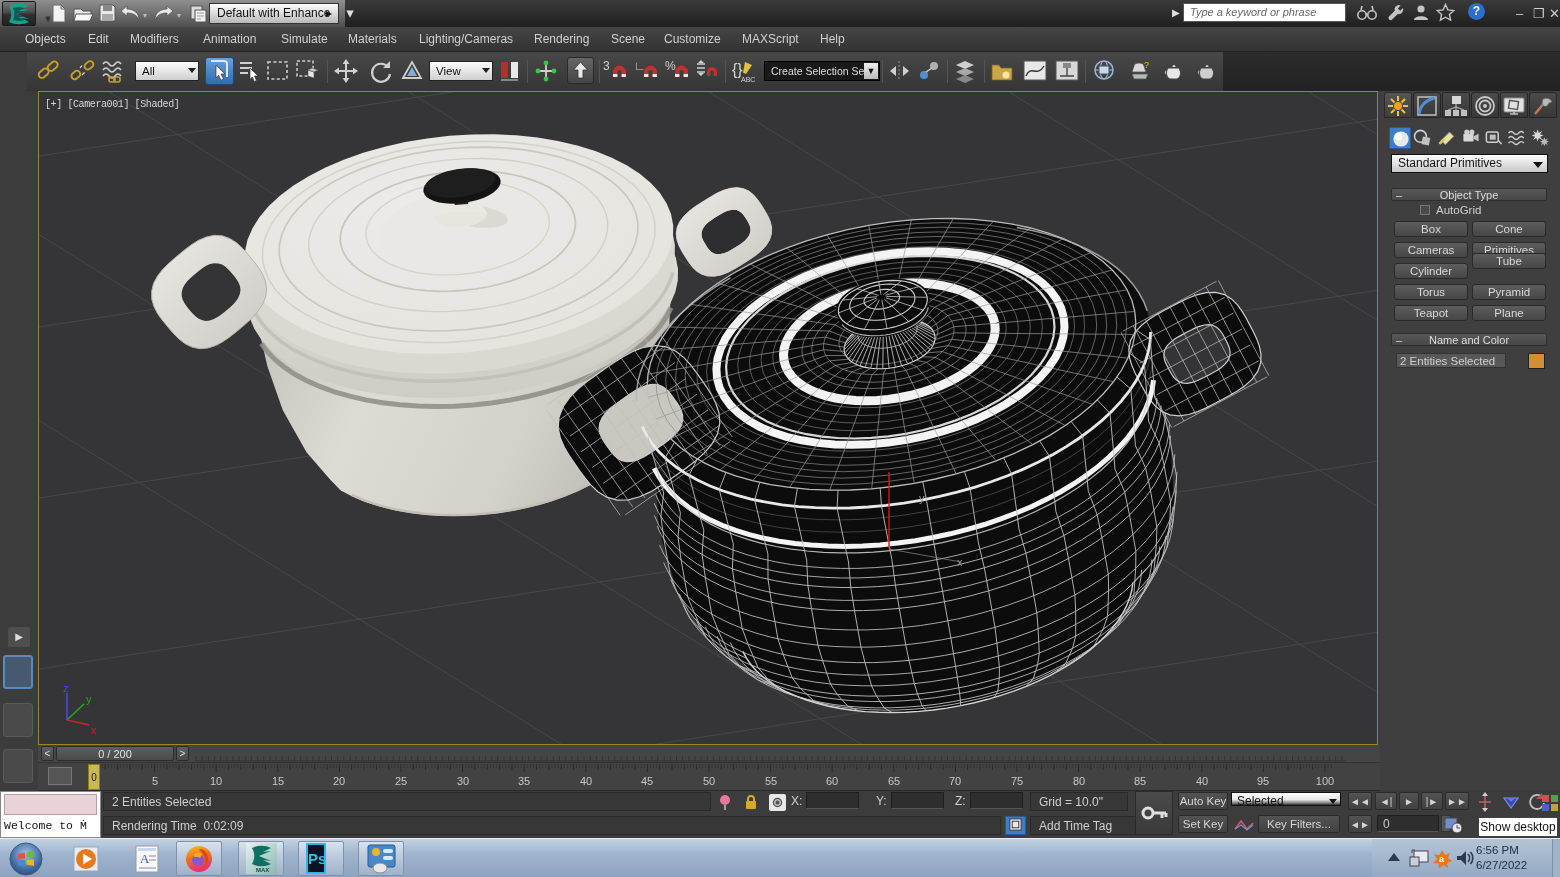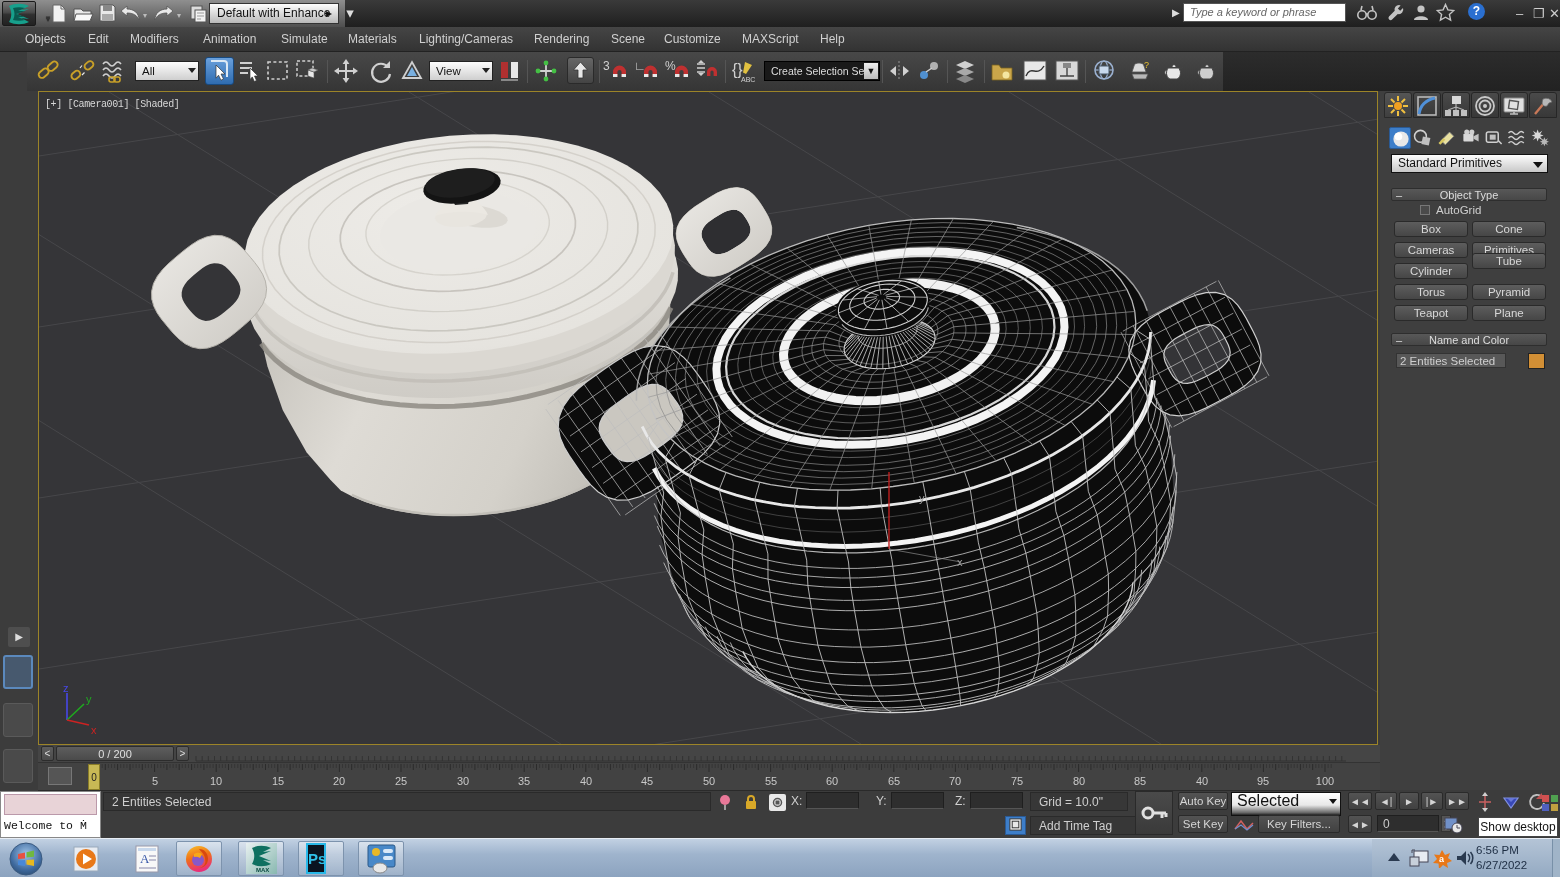--- a/index.html
+++ b/index.html
@@ -587,20 +587,21 @@
   <div id="rmark">0</div>
 </div>
 
 <div id="welcome" class="abs">
   <div class="pink"></div>
   <div class="wtxt">Welcome to Ṁ</div>
 </div>
 
 <div id="status" class="abs">
   <div class="spanel" style="left:0;top:1px;width:608px">2 Entities Selected</div>
+<div class="spanel" style="left:0;top:25px;width:898px">Rendering Time&nbsp; 0:02:09</div>
 <svg class="abs" style="left:614px;top:3px" width="16" height="17" viewBox="0 0 16 17">
         <circle cx="8" cy="6" r="5" fill="#e87898"></circle>
         <path d="M8 11 v5" stroke="#c0c0c0" stroke-width="1.5"></path>
       </svg>
 <svg class="abs" style="left:640px;top:3px" width="16" height="17" viewBox="0 0 16 17">
         <rect x="3" y="7" width="10" height="8" rx="1" fill="#d8a828"></rect>
         <path d="M5 7 v-2 a3 3 0 0 1 6 0 v2" fill="none" stroke="#d8a828" stroke-width="2"></path>
       </svg>
 <div class="abs" style="left:666px;top:3px;width:17px;height:17px;background:#e8e8e8;border-radius:2px"><svg width="17" height="17" viewBox="0 0 17 17">
           <circle cx="8.5" cy="8.5" r="4" fill="none" stroke="#555" stroke-width="1.5"></circle>
@@ -617,21 +618,21 @@
           <rect x="2" y="2" width="12" height="12" fill="#e8e8e8" stroke="#333"></rect>
           <rect x="4.5" y="4.5" width="7" height="7" fill="none" stroke="#333"></rect>
         </svg></div>
 <div class="spanel" style="left:927px;top:25px;width:116px">Add Time Tag</div>
 <div class="abs" style="left:1032px;top:0px;width:38px;height:44px;background:linear-gradient(#4a4a4a,#3a3a3a);border:1px solid #2a2a2a"><svg width="36" height="42" viewBox="0 0 36 42">
           <circle cx="12" cy="21" r="5" fill="none" stroke="#e0e0e0" stroke-width="3"></circle>
           <path d="M17 21 h13 M26 21 v5 M30 21 v4" stroke="#e0e0e0" stroke-width="3"></path>
         </svg></div>
 <div class="sbtn" style="left:1075px;top:1px;width:50px;height:18px;line-height:17px">Auto Key</div>
 <div class="sbtn" style="left:1075px;top:24px;width:50px;height:18px;line-height:17px">Set Key</div>
-<div class="abs" style="left:1128px;top:1px;width:110px;height:24px;background:linear-gradient(#fff,#e8e8e8 55%,#666 90%,#222);border:1px solid #111;color:#111;font-size:16px;line-height:16px;padding-left:5px">Selected<span style="position:absolute;right:3px;top:6px;width:0;height:0;border-left:4px solid transparent;border-right:4px solid transparent;border-top:5px solid #111"></span></div>
+<div class="abs" style="left:1128px;top:1px;width:110px;height:14px;background:linear-gradient(#fff,#e8e8e8 55%,#666 90%,#222);border:1px solid #111;color:#111;font-size:12px;line-height:16px;padding-left:5px">Selected<span style="position:absolute;right:3px;top:6px;width:0;height:0;border-left:4px solid transparent;border-right:4px solid transparent;border-top:5px solid #111"></span></div>
 <svg class="abs" style="left:1130px;top:26px" width="22" height="16" viewBox="0 0 22 16">
         <path d="M2 12 L8 4 L14 12 L20 6" fill="none" stroke="#d06060" stroke-width="1.5"></path>
         <path d="M2 12 L8 8 L14 13 L20 8" fill="none" stroke="#7090d0" stroke-width="1.2"></path>
       </svg>
 <div class="sbtn" style="left:1155px;top:24px;width:82px;height:18px;line-height:17px">Key Filters...</div>
 <div class="sbtn" style="left:1245px;top:1px;width:24px;height:18px;font-size:10px;line-height:17px">◄◄</div>
 <div class="sbtn" style="left:1272px;top:1px;width:22px;height:18px;font-size:10px;line-height:17px">◄|</div>
 <div class="sbtn" style="left:1296px;top:1px;width:20px;height:18px;font-size:10px;line-height:17px">►</div>
 <div class="sbtn" style="left:1318px;top:1px;width:22px;height:18px;font-size:10px;line-height:17px">|►</div>
 <div class="sbtn" style="left:1342px;top:1px;width:24px;height:18px;font-size:10px;line-height:17px">►►</div>

